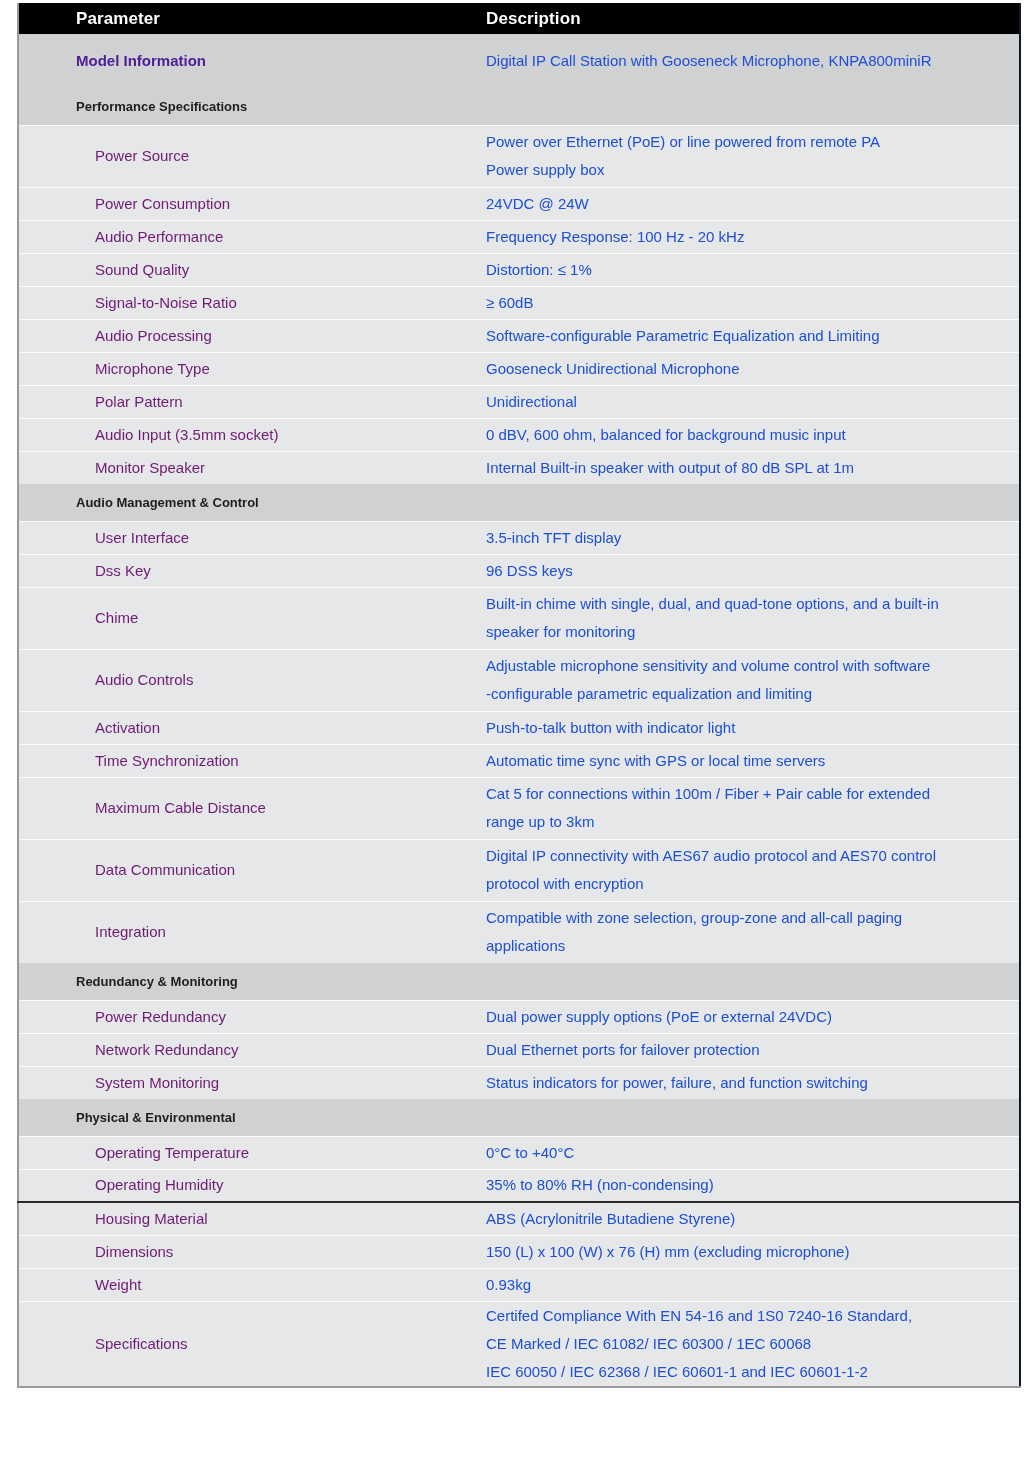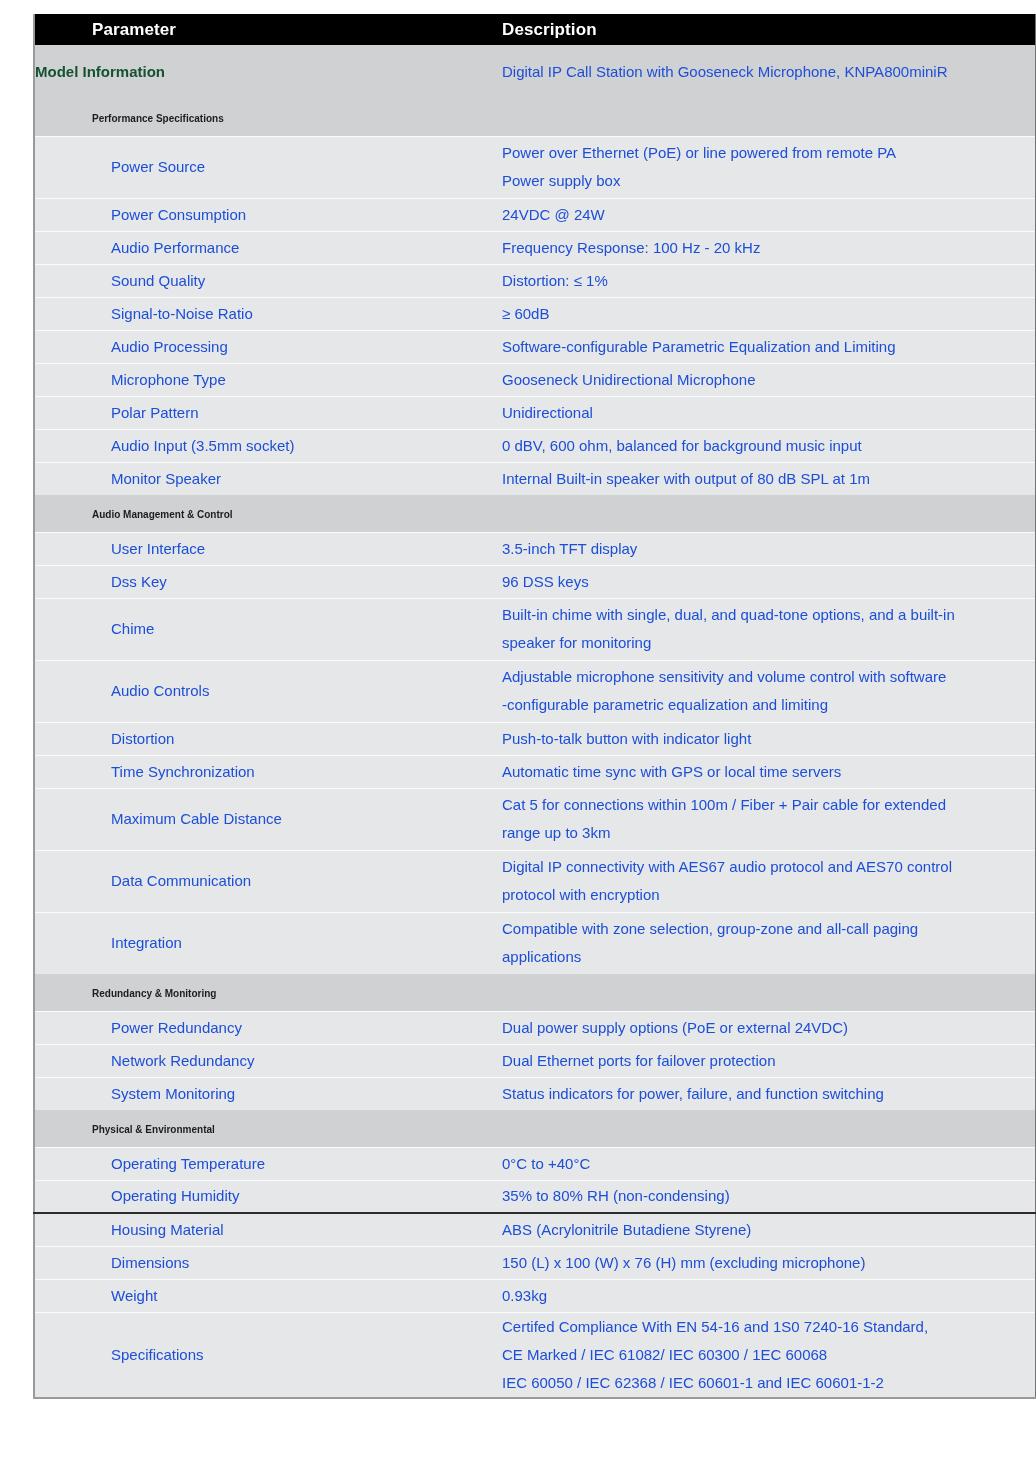--- a/index.html
+++ b/index.html
@@ -18,28 +18,27 @@
     position: relative;
     width: 1036px;
     height: 1464px;
     background: #ffffff;
     overflow: hidden;
   }
 
   .spec-table {
     position: absolute;
     left: 17px;
-    top: 14px;
+    top: 3px;
     width: 1002px;
     border-collapse: collapse;
     border-left: 2px solid #9a9a9a;
-    border-right: 2px solid #737373;
+    border-right: 2px solid #0f172a;
     border-bottom: 2px solid #9a9a9a;
     table-layout: fixed;
-    margin-left: 16px;
   }
 
   .spec-table td, .spec-table th {
     padding: 0;
     vertical-align: middle;
     box-sizing: border-box;
   }
 
   
   .hdr-row th {
@@ -77,36 +76,37 @@
   tr.row-h2 td { height: 62px; }
   tr.row-h3 td { height: 72px; }
 
   
   tr.rule-top td {
     border-top: 2px solid #2c2c2c;
   }
 
   
   .lbl-model {
+    padding-left: 57px;
     font-size: 15px;
     font-weight: bold;
-    color: #14532d;
+    color: #4c1d95;
     text-align: right;
   }
   .lbl-section {
     padding-left: 57px;
-    font-size: 10px;
+    font-size: 13px;
     font-weight: bold;
     color: #1d1d1d;
   }
   .lbl-item {
     padding-left: 76px;
     font-size: 15px;
     font-weight: normal;
-    color: #1d4ed8;
+    color: #701a75;
   }
   .desc {
     padding-left: 7px;
     padding-right: 10px;
     font-size: 15px;
     font-weight: normal;
     color: #1d4ed8;
   }
   .desc .line {
     display: block;
@@ -255,21 +255,21 @@
         <tr class="row-data row-h2">
           <td><span class="lbl-item">Audio Controls</span></td>
           <td>
             <div class="desc">
               <span class="line">Adjustable microphone sensitivity and volume control with software</span>
               <span class="line">-configurable parametric equalization and limiting</span>
             </div>
           </td>
         </tr>
         <tr class="row-data row-h1">
-          <td><span class="lbl-item">Distortion</span></td>
+          <td><span class="lbl-item">Activation</span></td>
           <td>
             <div class="desc single">
               <span class="line">Push-to-talk button with indicator light</span>
             </div>
           </td>
         </tr>
         <tr class="row-data row-h1">
           <td><span class="lbl-item">Time Synchronization</span></td>
           <td>
             <div class="desc single">

